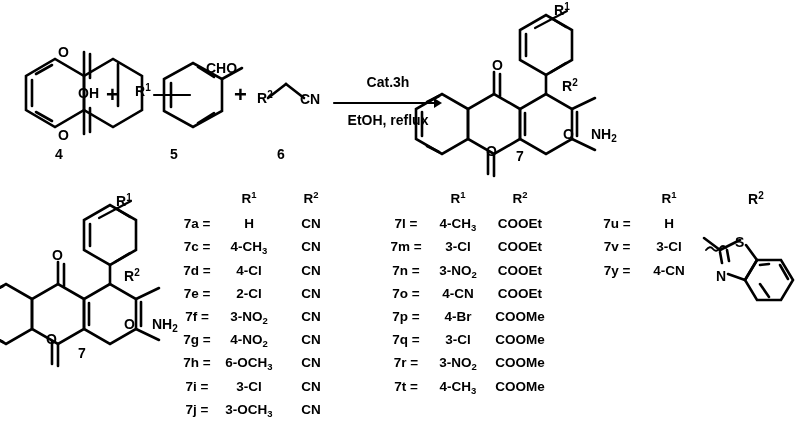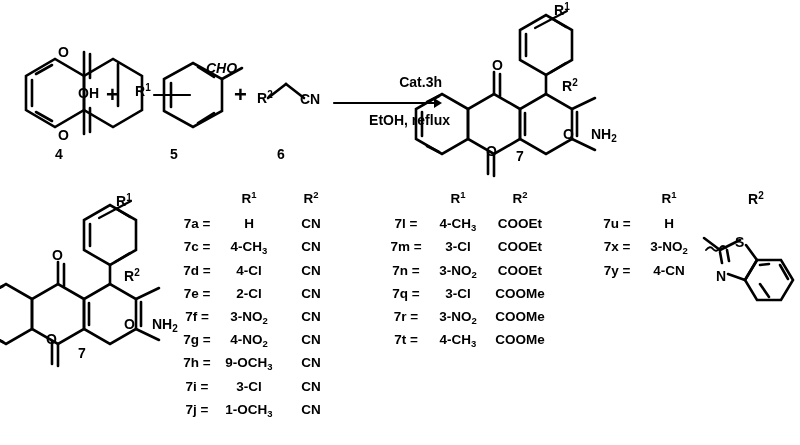--- a/index.html
+++ b/index.html
@@ -28,21 +28,21 @@
     font-family: "Liberation Sans", sans-serif;
   }
   .plus-sign {
     font-size: 22px;
     font-weight: bold;
   }
   .cond-text {
     font-size: 14px;
     font-weight: bold;
     white-space: nowrap;
-    text-align: right;
+    text-align: center;
   }
   .atom-label {
     font-size: 14px;
     font-weight: bold;
     white-space: nowrap;
   }
   .atom-label sub { font-size: 10px; }
   .atom-label sup { font-size: 10px; }
 
   
@@ -116,21 +116,21 @@
       <line class="bond" x1="52" y1="68" x2="68" y2="58"></line>
 
       <line class="bond" x1="76" y1="24" x2="96" y2="13"></line>
 
       <line class="bond-thin" x1="8" y1="40" x2="44" y2="40"></line>
     </svg>
   </div>
   <div class="abs atom-label" style="left:135px; top:83px;">
     <span>R</span><sup>1</sup>
   </div>
-  <div class="abs atom-label" style="left:206px; top:60px;font-style:italic;">CHO</div>
+  <div class="abs atom-label" style="left:206px; top:60px;">CHO</div>
   <div class="abs cmpd-num" style="left:170px; top:146px;">5</div>
 
   <div class="abs plus-sign" style="left:234px; top:82px;">+</div>
 
   <div class="abs" style="left:262px; top:76px;">
     <svg width="70" height="34" viewBox="0 0 70 34">
       <line class="bond" x1="6" y1="22" x2="24" y2="8"></line>
       <line class="bond" x1="24" y1="8" x2="42" y2="22"></line>
     </svg>
   </div>
@@ -281,31 +281,31 @@
             <td class="col-r1"><span>3-NO</span><sub>2</sub></td>
             <td class="col-r2"><span>CN</span><sub></sub></td>
           </tr>
         <tr>
             <td class="col-id">7g =</td>
             <td class="col-r1"><span>4-NO</span><sub>2</sub></td>
             <td class="col-r2"><span>CN</span><sub></sub></td>
           </tr>
         <tr>
             <td class="col-id">7h =</td>
-            <td class="col-r1"><span>9-OCH</span><sub>3</sub></td>
+            <td class="col-r1"><span>6-OCH</span><sub>3</sub></td>
             <td class="col-r2"><span>CN</span><sub></sub></td>
           </tr>
         <tr>
             <td class="col-id">7i =</td>
             <td class="col-r1"><span>3-Cl</span><sub></sub></td>
             <td class="col-r2"><span>CN</span><sub></sub></td>
           </tr>
         <tr>
             <td class="col-id">7j =</td>
-            <td class="col-r1"><span>1-OCH</span><sub>3</sub></td>
+            <td class="col-r1"><span>3-OCH</span><sub>3</sub></td>
             <td class="col-r2"><span>CN</span><sub></sub></td>
           </tr>
 
       </tbody>
     </table>
   </div>
 
   <div class="subst-table" style="left:385px; top:188px;">
     <table>
       <thead>
@@ -329,20 +329,30 @@
             <td class="col-id">7m =</td>
             <td class="col-r1"><span>3-Cl</span><sub></sub></td>
             <td class="col-r2"><span>COOEt</span><sub></sub></td>
           </tr>
         <tr>
             <td class="col-id">7n =</td>
             <td class="col-r1"><span>3-NO</span><sub>2</sub></td>
             <td class="col-r2"><span>COOEt</span><sub></sub></td>
           </tr>
         <tr>
+            <td class="col-id">7o =</td>
+            <td class="col-r1"><span>4-CN</span><sub></sub></td>
+            <td class="col-r2"><span>COOEt</span><sub></sub></td>
+          </tr>
+        <tr>
+            <td class="col-id">7p =</td>
+            <td class="col-r1"><span>4-Br</span><sub></sub></td>
+            <td class="col-r2"><span>COOMe</span><sub></sub></td>
+          </tr>
+        <tr>
             <td class="col-id">7q =</td>
             <td class="col-r1"><span>3-Cl</span><sub></sub></td>
             <td class="col-r2"><span>COOMe</span><sub></sub></td>
           </tr>
         <tr>
             <td class="col-id">7r =</td>
             <td class="col-r1"><span>3-NO</span><sub>2</sub></td>
             <td class="col-r2"><span>COOMe</span><sub></sub></td>
           </tr>
         <tr>
@@ -363,22 +373,22 @@
             <span>R</span><sup>1</sup>
           </th>
         </tr>
       </thead>
       <tbody>
         <tr>
             <td class="col-id">7u =</td>
             <td class="col-r1"><span>H</span><sub></sub></td>
           </tr>
         <tr>
-            <td class="col-id">7x =</td>
-            <td class="col-r1"><span>3-NO</span><sub>2</sub></td>
+            <td class="col-id">7v =</td>
+            <td class="col-r1"><span>3-Cl</span><sub></sub></td>
           </tr>
         <tr>
             <td class="col-id">7y =</td>
             <td class="col-r1"><span>4-CN</span><sub></sub></td>
           </tr>
       </tbody>
     </table>
   </div>
 
   <div class="abs atom-label" style="left:748px; top:191px;">

